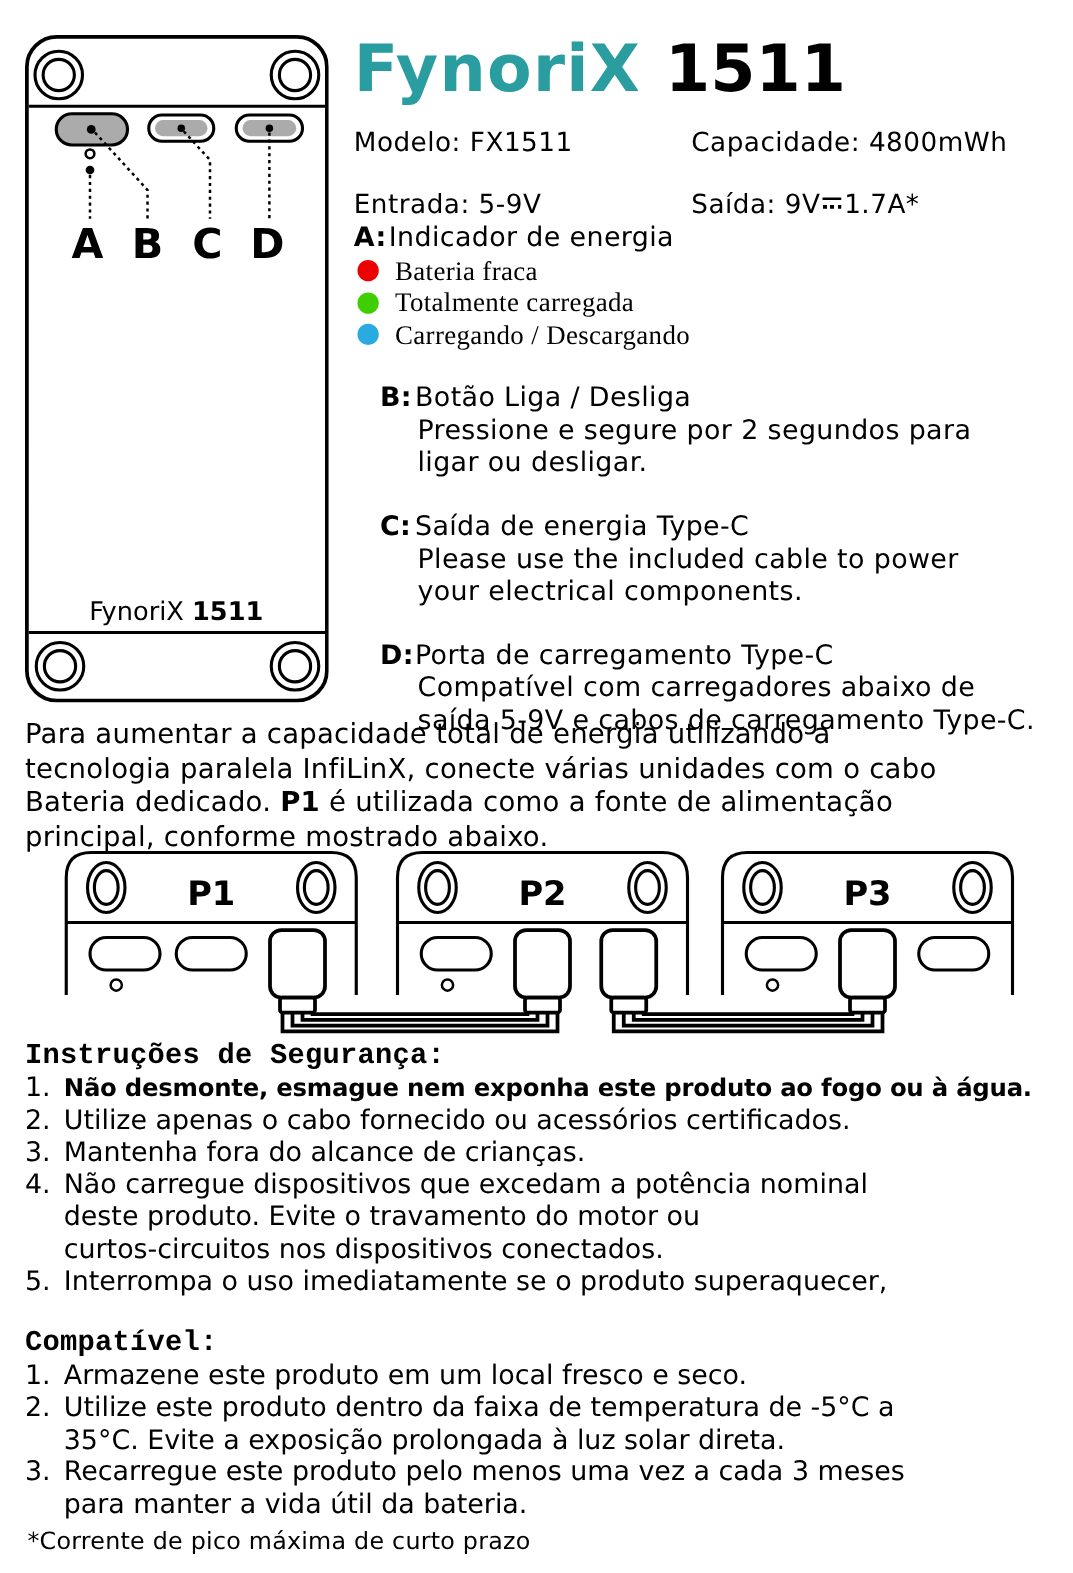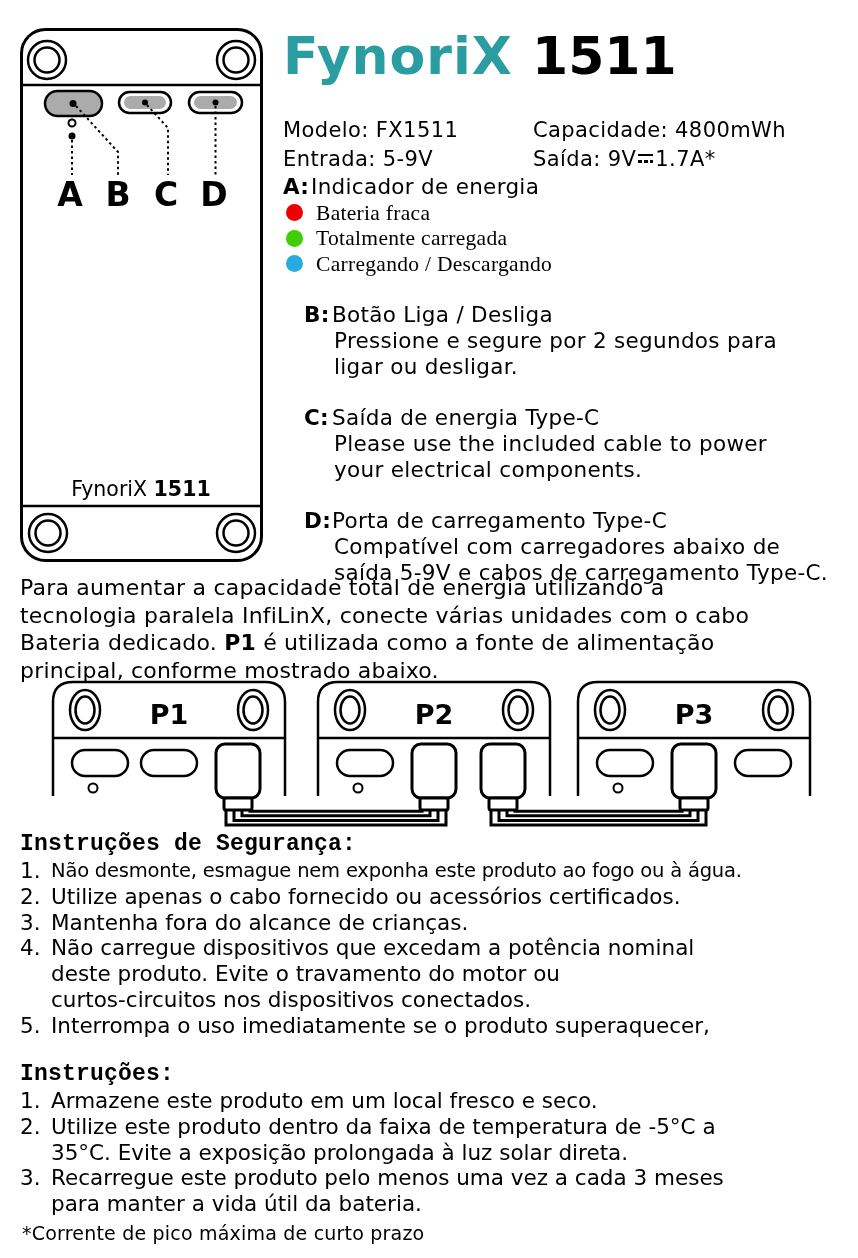--- a/index.html
+++ b/index.html
@@ -8,22 +8,22 @@
 
   
   .device{position:absolute;left:20px;top:28px;}
   .parallel{position:absolute;left:40px;top:676px;}
 
   
   .rightcol{position:absolute;left:283px;top:26px;width:566px;}
   .title{font-size:52px;font-weight:bold;letter-spacing:1px;line-height:60px;white-space:nowrap;}
   .brand{color:#2A9DA0;}
   .model{color:#000;letter-spacing:0;}
-  .specs{margin-top:30px;display:grid;grid-template-columns:250px auto;
-         font-size:21px;line-height:29px;letter-spacing:0.4px;white-space:nowrap;}
+  .specs{margin-top:14px;display:grid;grid-template-columns:250px auto;
+         font-size:21px;line-height:29px;letter-spacing:0.4px;white-space:nowrap;gap:20px;}
   .dc{display:inline-block;width:15px;height:11px;border-top:2.5px solid #000;
       position:relative;margin:0 2px;vertical-align:-1px;}
   .dc::after{content:"";position:absolute;left:0;top:4px;width:15px;height:2.5px;
       background:repeating-linear-gradient(90deg,#000 0 3.5px,transparent 3.5px 6px);}
 
   .sec{font-size:21.5px;line-height:26px;letter-spacing:0.3px;white-space:nowrap;}
   .sec-a{}
   .sec-letter{font-weight:bold;display:inline-block;min-width:28px;}
   .sec-letter::after{content:":";}
   .sec-line{padding-left:30px;}
@@ -34,21 +34,21 @@
   
   .intro{position:absolute;left:20px;top:574px;font-size:22px;line-height:27.5px;
          letter-spacing:0.2px;white-space:nowrap;}
   .listblock .list-head{font-size:23px;font-weight:bold;line-height:27px;letter-spacing:0.2px;font-family:Liberation Mono, monospace;}
   .safety{position:absolute;left:20px;top:831px;}
   .maint{position:absolute;left:20px;top:1061px;}
   .li{display:flex;font-size:21.5px;line-height:25.8px;}
   .li-n{width:31px;flex:none;}
   .li-t{flex:1;}
   .li-t div{white-space:nowrap;}
-  .li-t.condensed div{font-size:19.5px;letter-spacing:-0.2px;}
+  .li-t.condensed div{font-size:19.5px;letter-spacing:-0.2px;font-weight:bold;}
   .footnote{position:absolute;left:22px;top:1222px;font-size:19px;letter-spacing:0.2px;}
 
   svg text{font-family:"DejaVu Sans",sans-serif;}
 </style>
 </head>
 <body>
 
 <div class="page">
 
   <svg class="device" width="243" height="534" viewBox="0 0 243 534">
@@ -281,21 +281,21 @@
         <div class="li">
           <span class="li-n">5.</span>
           <div class="li-t">
             <div>Interrompa o uso imediatamente se o produto superaquecer,</div>
           </div>
         </div>
       </div>
   </div>
 
   <div class="maint listblock">
-    <div class="list-head">Instruções:</div>
+    <div class="list-head">Compatível:</div>
     <div>
         <div class="li">
           <span class="li-n">1.</span>
           <div class="li-t">
             <div>Armazene este produto em um local fresco e seco.</div>
           </div>
         </div>
         <div class="li">
           <span class="li-n">2.</span>
           <div class="li-t">

